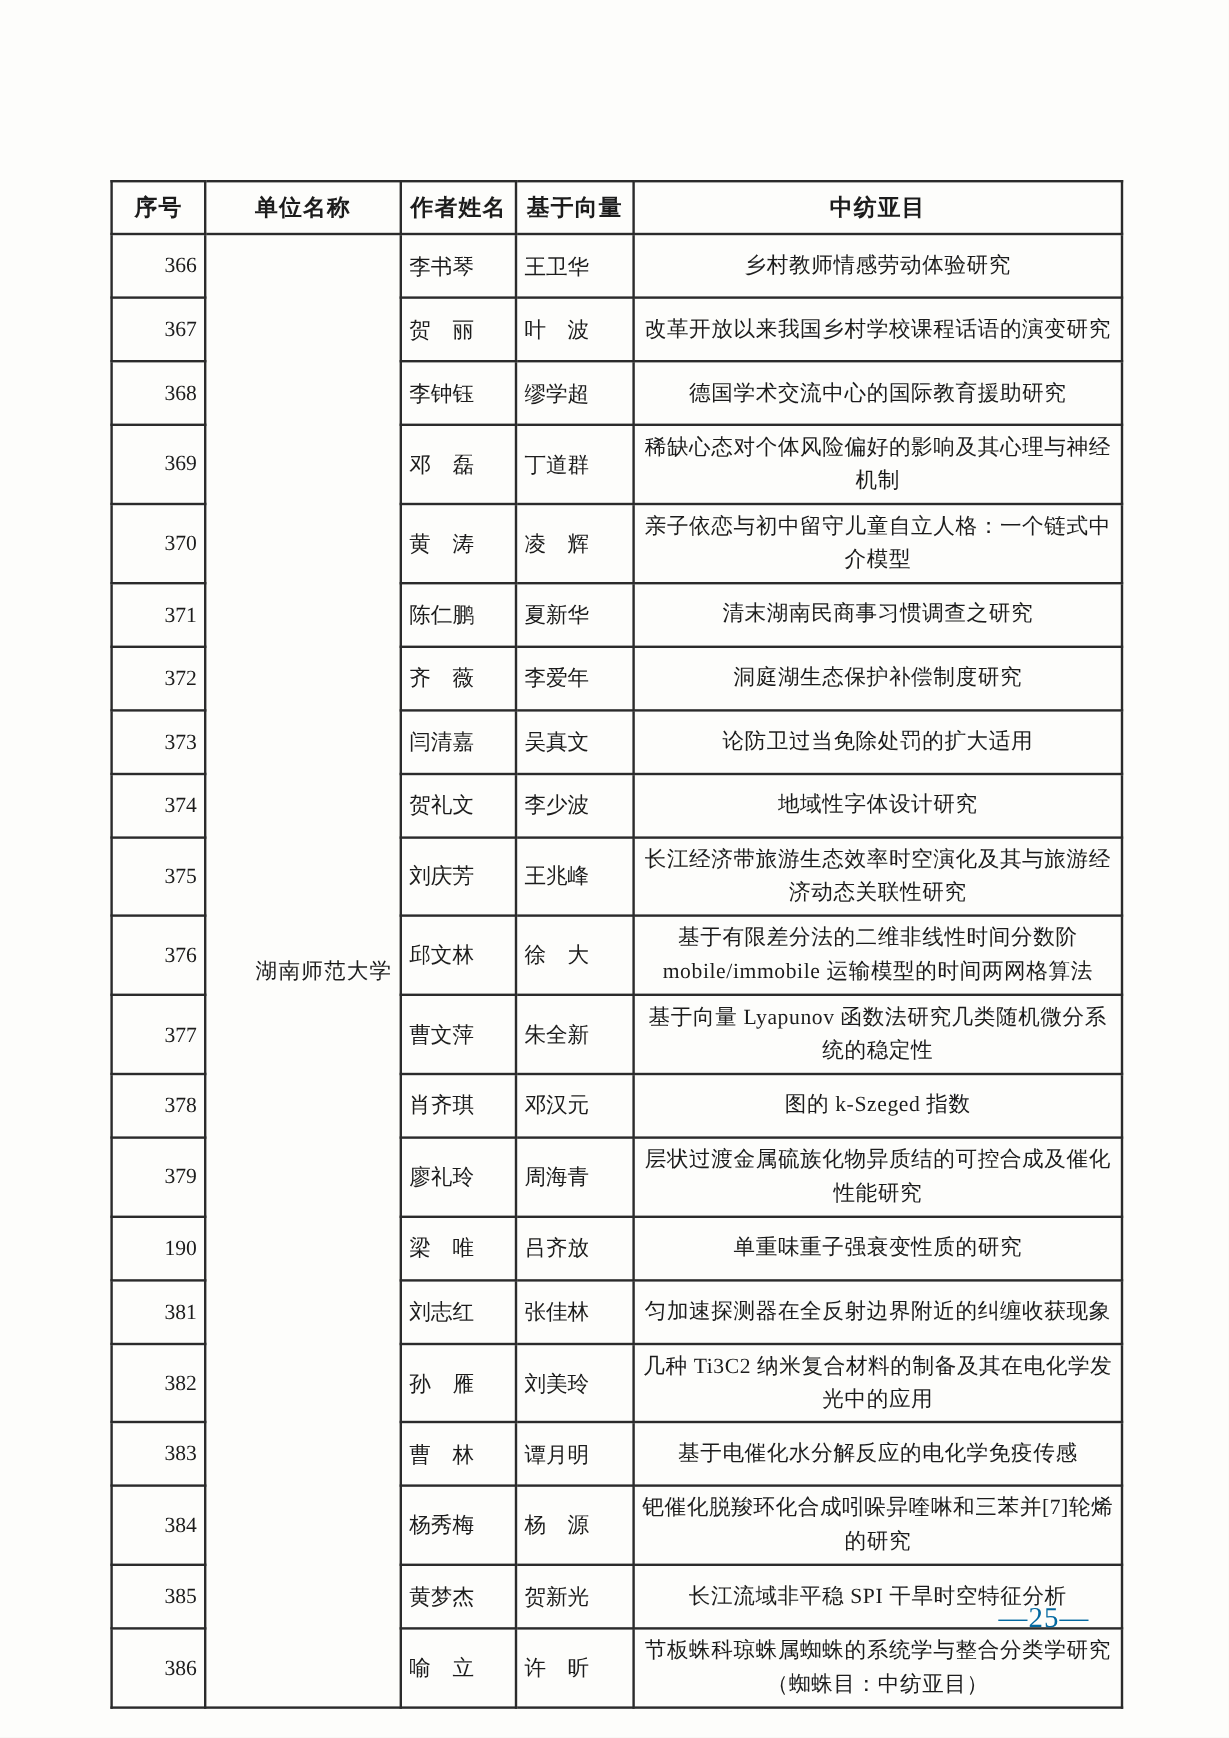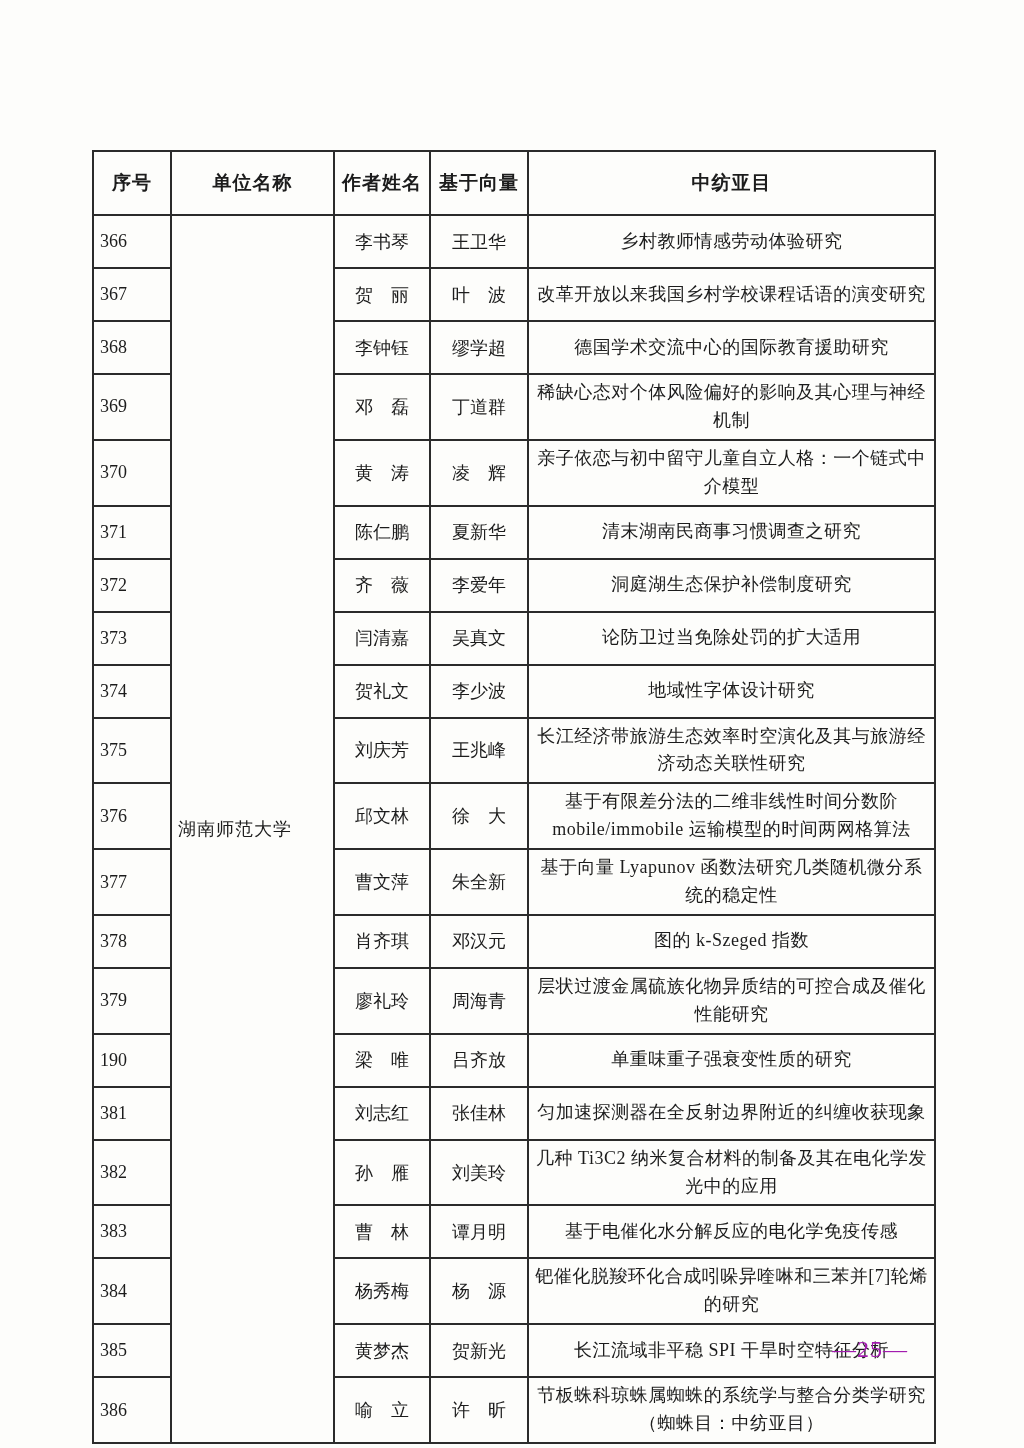--- a/index.html
+++ b/index.html
@@ -32,54 +32,54 @@
     vertical-align: middle;
     font-size: 18px;
     color: #1c1c1c;
     padding: 4px 6px;
     box-sizing: border-box;
   }
   .doc-table thead th {
     font-weight: bold;
     font-size: 19px;
     text-align: center;
-    height: 64px;
+    height: 44px;
     letter-spacing: 1px;
   }
   .doc-table tbody tr {
     height: 53px;
   }
   .cell-no {
-    text-align: left;
+    text-align: right;
     font-size: 17px;
     font-family: "Liberation Serif", "DejaVu Serif", serif;
   }
   .cell-institution {
+    text-align: right;
+    font-size: 18px;
+    letter-spacing: 1px;
+  }
+  .cell-name {
     text-align: left;
-    font-size: 18px;
-    letter-spacing: 1px;
-  }
-  .cell-name {
-    text-align: center;
     font-size: 18px;
   }
   .cell-title {
     text-align: center;
     font-size: 18px;
     line-height: 1.55;
     padding: 6px 8px;
     letter-spacing: 0.5px;
   }
   .page-number {
     position: absolute;
     top: 1336px;
     left: 832px;
     font-size: 24px;
     letter-spacing: 1px;
-    color: #a21caf;
+    color: #0369a1;
     font-family: "Liberation Serif", "DejaVu Serif", serif;
   }
 </style>
 </head>
 <body>
 
 <div class="page">
 
   <table class="doc-table">
     <colgroup>

